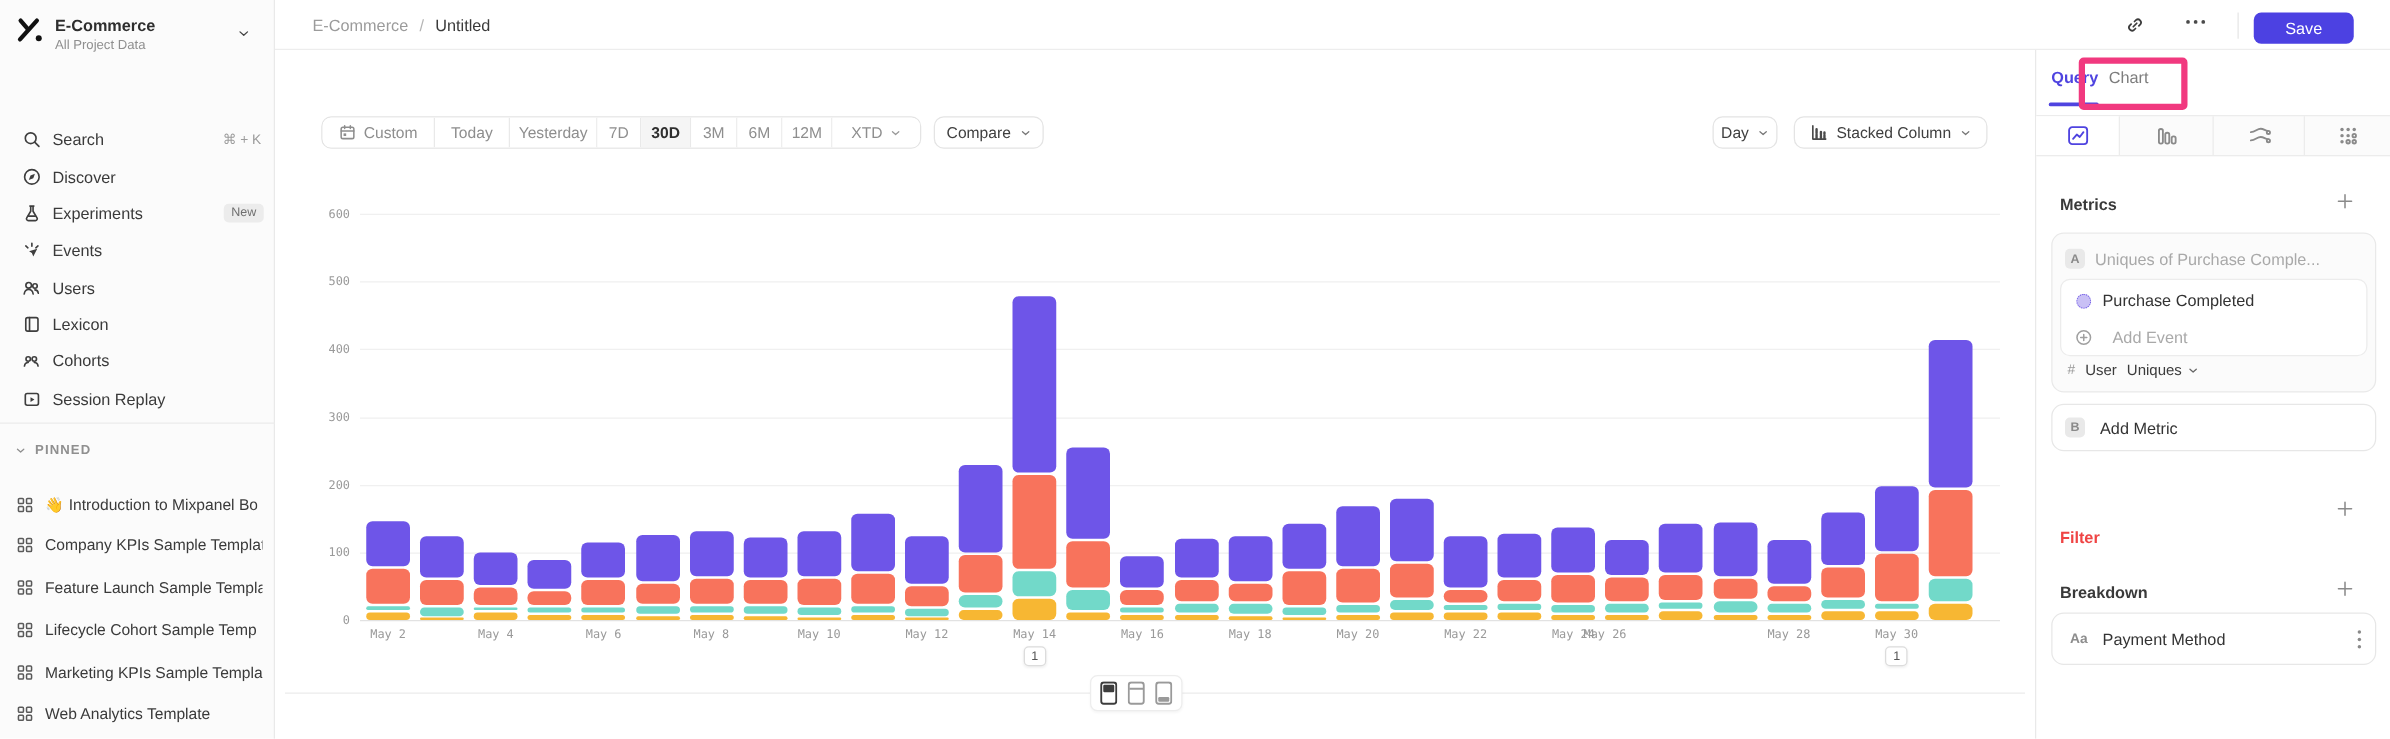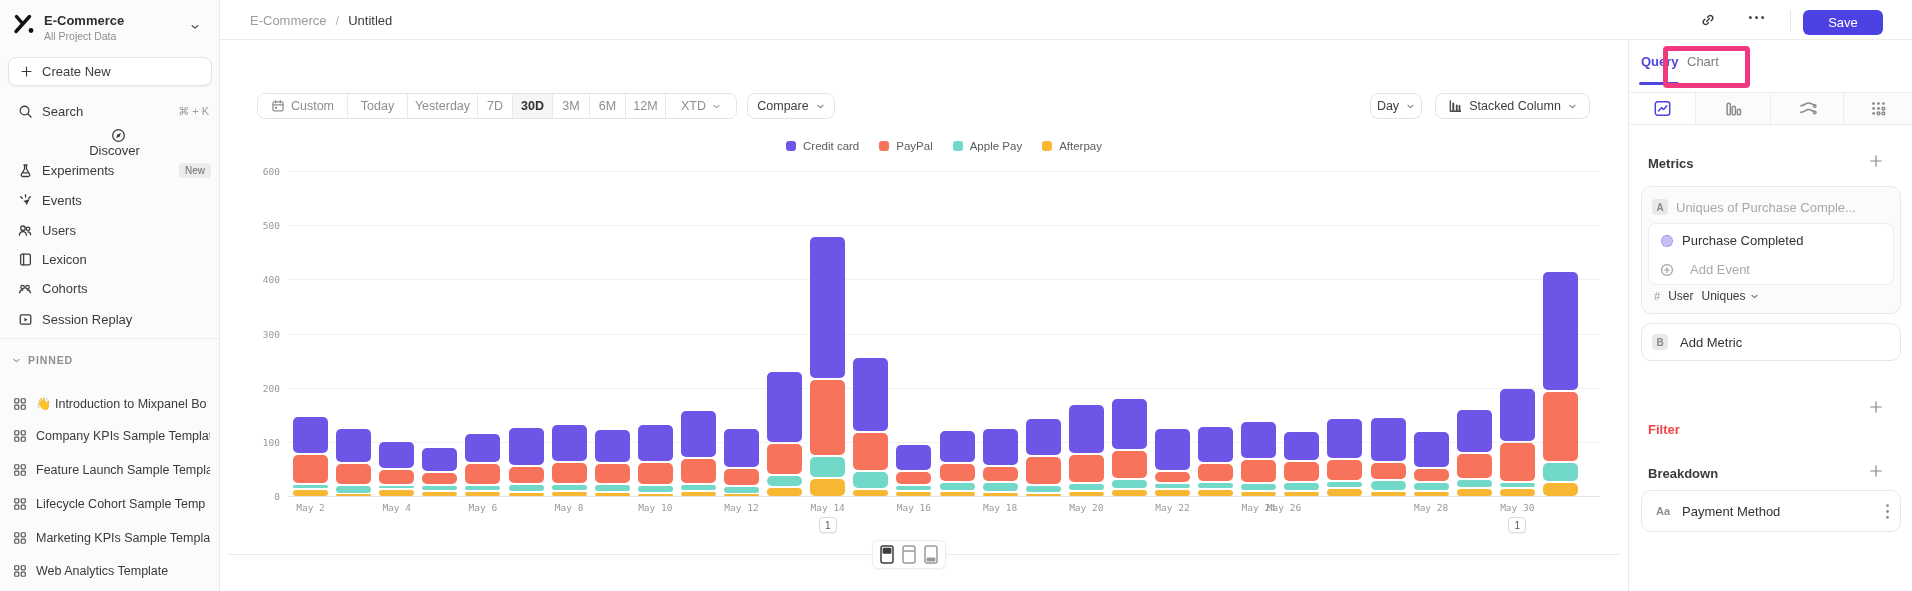--- a/index.html
+++ b/index.html
@@ -143,40 +143,32 @@
           </svg>
         </span>
       <div class="ws-name">E-Commerce</div>
       <div class="ws-sub">All Project Data</div>
       <span class="ws-chev icon">
           <svg width="12" height="12" viewBox="0 0 16 16" fill="none" stroke="currentColor" stroke-width="1.4" stroke-linecap="round" stroke-linejoin="round">
             <path d="M4 6l4 3.6L12 6"></path>
           </svg>
         </span>
     </div>
-    <button class="create-btn">
-      <span class="icon">
-          <svg width="13" height="13" viewBox="0 0 16 16" fill="none" stroke="currentColor" stroke-width="1.4" stroke-linecap="round" stroke-linejoin="round">
-            <path d="M8 2.5v11M2.5 8h11"></path>
-          </svg>
-        </span>
-      <span>Create New</span>
-    </button>
     <nav id="nav">
         <div class="nav-item" style="top: 98px;">
           <span class="nav-ic icon">
             <svg width="15" height="15" viewBox="0 0 16 16" fill="none" stroke="currentColor" stroke-width="1.4" stroke-linecap="round" stroke-linejoin="round">
               <circle cx="7" cy="7" r="4.6"></circle>
               <path d="M10.6 10.6L14 14"></path>
             </svg>
           </span>
     <span class="nav-lb">Search</span>
           <span class="nav-shortcut">⌘ + K</span>
         </div>
-        <div class="nav-item" style="top: 128px; flex-direction: column;">
+        <div class="nav-item" style="top: 128px;">
           <span class="nav-ic icon">
             <svg width="15" height="15" viewBox="0 0 16 16" fill="none" stroke="currentColor" stroke-width="1.4" stroke-linecap="round" stroke-linejoin="round">
               <circle cx="8" cy="8" r="6.2"></circle>
               <path d="M10.6 5.4 L9.2 9.2 L5.4 10.6 L6.8 6.8 Z" fill="currentColor" stroke="none"></path>
             </svg>
           </span>
     <span class="nav-lb">Discover</span>
         </div>
         <div class="nav-item" style="top: 157px;">
           <span class="nav-ic icon">
@@ -404,38 +396,20 @@
           </svg>
         </span>
       <span>Stacked Column</span>
       <span class="icon" style="color:#777;">
           <svg width="9" height="9" viewBox="0 0 16 16" fill="none" stroke="currentColor" stroke-width="1.4" stroke-linecap="round" stroke-linejoin="round">
             <path d="M3.5 6l4.5 4L12.5 6" stroke-width="1.8"></path>
           </svg>
         </span>
     </button>
 
-    <div class="legend" id="legend">
-        <div class="lg-item">
-          <span class="lg-sq" style="background:#6e55e8"></span>
-          <span>Credit card</span>
-        </div>
-        <div class="lg-item">
-          <span class="lg-sq" style="background:#f8735c"></span>
-          <span>PayPal</span>
-        </div>
-        <div class="lg-item">
-          <span class="lg-sq" style="background:#72d9c9"></span>
-          <span>Apple Pay</span>
-        </div>
-        <div class="lg-item">
-          <span class="lg-sq" style="background:#f7b733"></span>
-          <span>Afterpay</span>
-        </div>
-      </div>
     <div id="ylabels">
         <div class="ylab" style="top: 451px;">0</div>
         <div class="ylab" style="top: 396.833px;">100</div>
         <div class="ylab" style="top: 342.667px;">200</div>
         <div class="ylab" style="top: 288.5px;">300</div>
         <div class="ylab" style="top: 234.333px;">400</div>
         <div class="ylab" style="top: 180.167px;">500</div>
         <div class="ylab" style="top: 126px;">600</div>
       </div>
     <div class="plot" id="plot">

